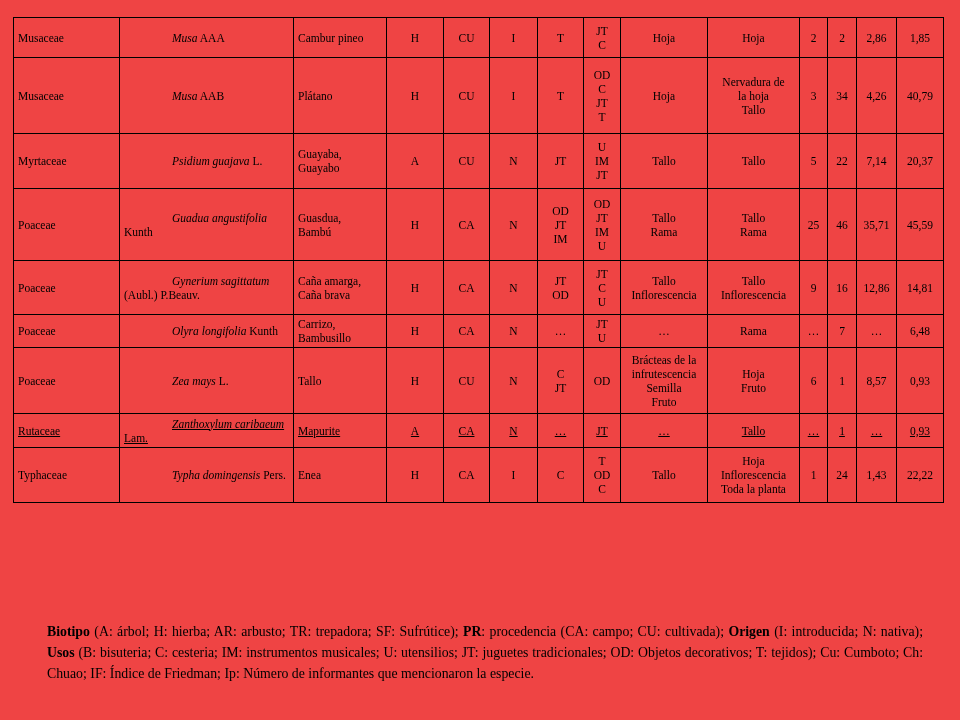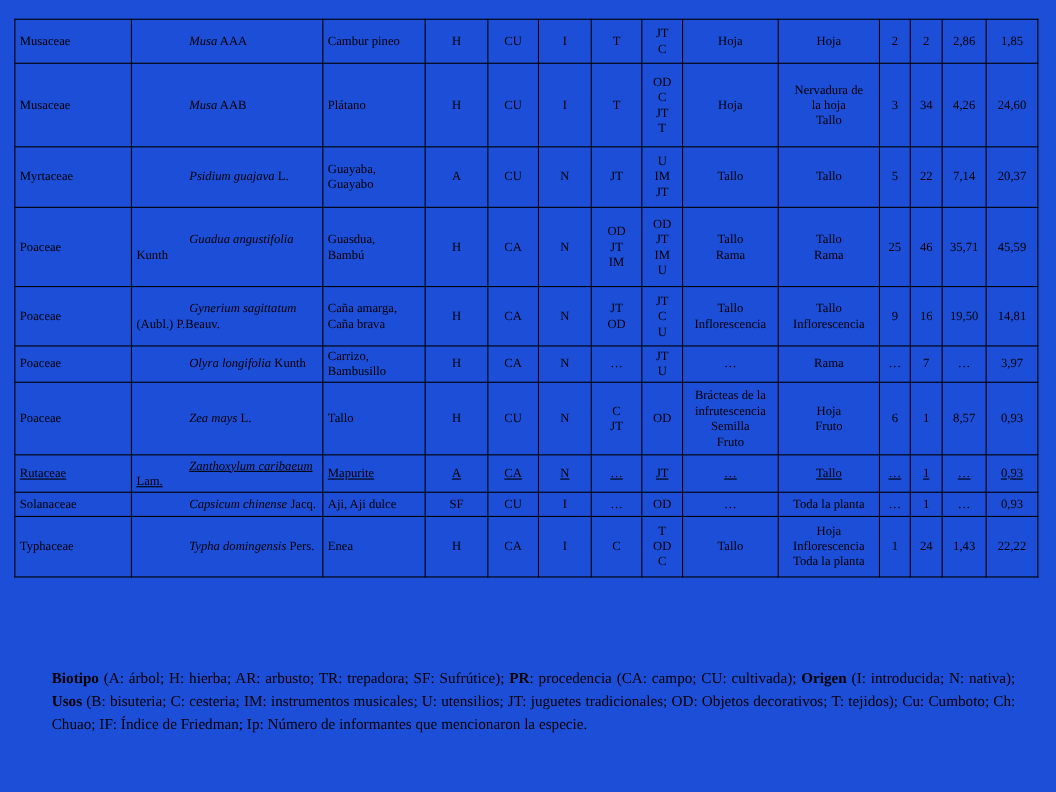--- a/index.html
+++ b/index.html
@@ -1,38 +1,38 @@
 <!DOCTYPE html>
 <html><head>
 <meta charset="utf-8">
 <style>
   html,body{margin:0;padding:0;}
   body{
     width:960px;height:720px;background:#ffffff;color:#000;
     font-family:"Liberation Serif", serif;
   }
-  .slide{position:relative;width:960px;height:720px;background:#1d4ed8;overflow:hidden;}
+  .slide{position:relative;width:960px;height:720px;background:#ef4444;overflow:hidden;}
   table.species{
     position:absolute;left:13px;top:17px;
     border-collapse:collapse;table-layout:fixed;
   }
   table.species td{
     border:1px solid #000;
     padding:1px 3px;
     font-size:11.5px;
     line-height:14px;
     vertical-align:middle;
     text-align:center;
     white-space:pre-line;
     overflow:hidden;
   }
   table.species td.l{text-align:left;padding-left:4px;}
   .it{font-style:italic;margin-left:48px;}
   .footnote{
-    position:absolute;left:47px;top:606px;width:876px;
+    position:absolute;left:47px;top:621px;width:876px;
     font-size:13.8px;line-height:21px;text-align:justify;
   }
   .footnote b{font-weight:bold;}
 </style>
 </head>
 <body>
 
 <div class="slide">
   <table class="species">
     <colgroup>
@@ -81,21 +81,21 @@
 C
 JT
 T</td>
           <td>Hoja</td>
           <td>Nervadura de
 la hoja
 Tallo</td>
           <td>3</td>
           <td>34</td>
           <td>4,26</td>
-          <td>24,60</td>
+          <td>40,79</td>
         </tr>
         <tr style="height: 55px;">
           <td class="l">Myrtaceae</td>
           <td class="l"><span class="it">Psidium guajava</span><span> L.</span></td>
           <td class="l">Guayaba,
 Guayabo</td>
           <td>A</td>
           <td>CU</td>
           <td>N</td>
           <td>JT</td>
@@ -145,40 +145,40 @@
 OD</td>
           <td>JT
 C
 U</td>
           <td>Tallo
 Inflorescencia</td>
           <td>Tallo
 Inflorescencia</td>
           <td>9</td>
           <td>16</td>
-          <td>19,50</td>
+          <td>12,86</td>
           <td>14,81</td>
         </tr>
         <tr style="height: 33px;">
           <td class="l">Poaceae</td>
           <td class="l"><span class="it">Olyra longifolia</span><span> Kunth</span></td>
           <td class="l">Carrizo,
 Bambusillo</td>
           <td>H</td>
           <td>CA</td>
           <td>N</td>
           <td>…</td>
           <td>JT
 U</td>
           <td>…</td>
           <td>Rama</td>
           <td>…</td>
           <td>7</td>
           <td>…</td>
-          <td>3,97</td>
+          <td>6,48</td>
         </tr>
         <tr style="height: 66px;">
           <td class="l">Poaceae</td>
           <td class="l"><span class="it">Zea mays</span><span> L.</span></td>
           <td class="l">Tallo</td>
           <td>H</td>
           <td>CU</td>
           <td>N</td>
           <td>C
 JT</td>
@@ -203,36 +203,20 @@
           <td>N</td>
           <td>…</td>
           <td>JT</td>
           <td>…</td>
           <td>Tallo</td>
           <td>…</td>
           <td>1</td>
           <td>…</td>
           <td>0,93</td>
         </tr>
-        <tr style="height: 22px;">
-          <td class="l">Solanaceae</td>
-          <td class="l"><span class="it">Capsicum chinense</span><span> Jacq.</span></td>
-          <td class="l">Aji, Aji dulce</td>
-          <td>SF</td>
-          <td>CU</td>
-          <td>I</td>
-          <td>…</td>
-          <td>OD</td>
-          <td>…</td>
-          <td>Toda la planta</td>
-          <td>…</td>
-          <td>1</td>
-          <td>…</td>
-          <td>0,93</td>
-        </tr>
         <tr style="height: 55px;">
           <td class="l">Typhaceae</td>
           <td class="l"><span class="it">Typha domingensis</span><span> Pers.</span></td>
           <td class="l">Enea</td>
           <td>H</td>
           <td>CA</td>
           <td>I</td>
           <td>C</td>
           <td>T
 OD

